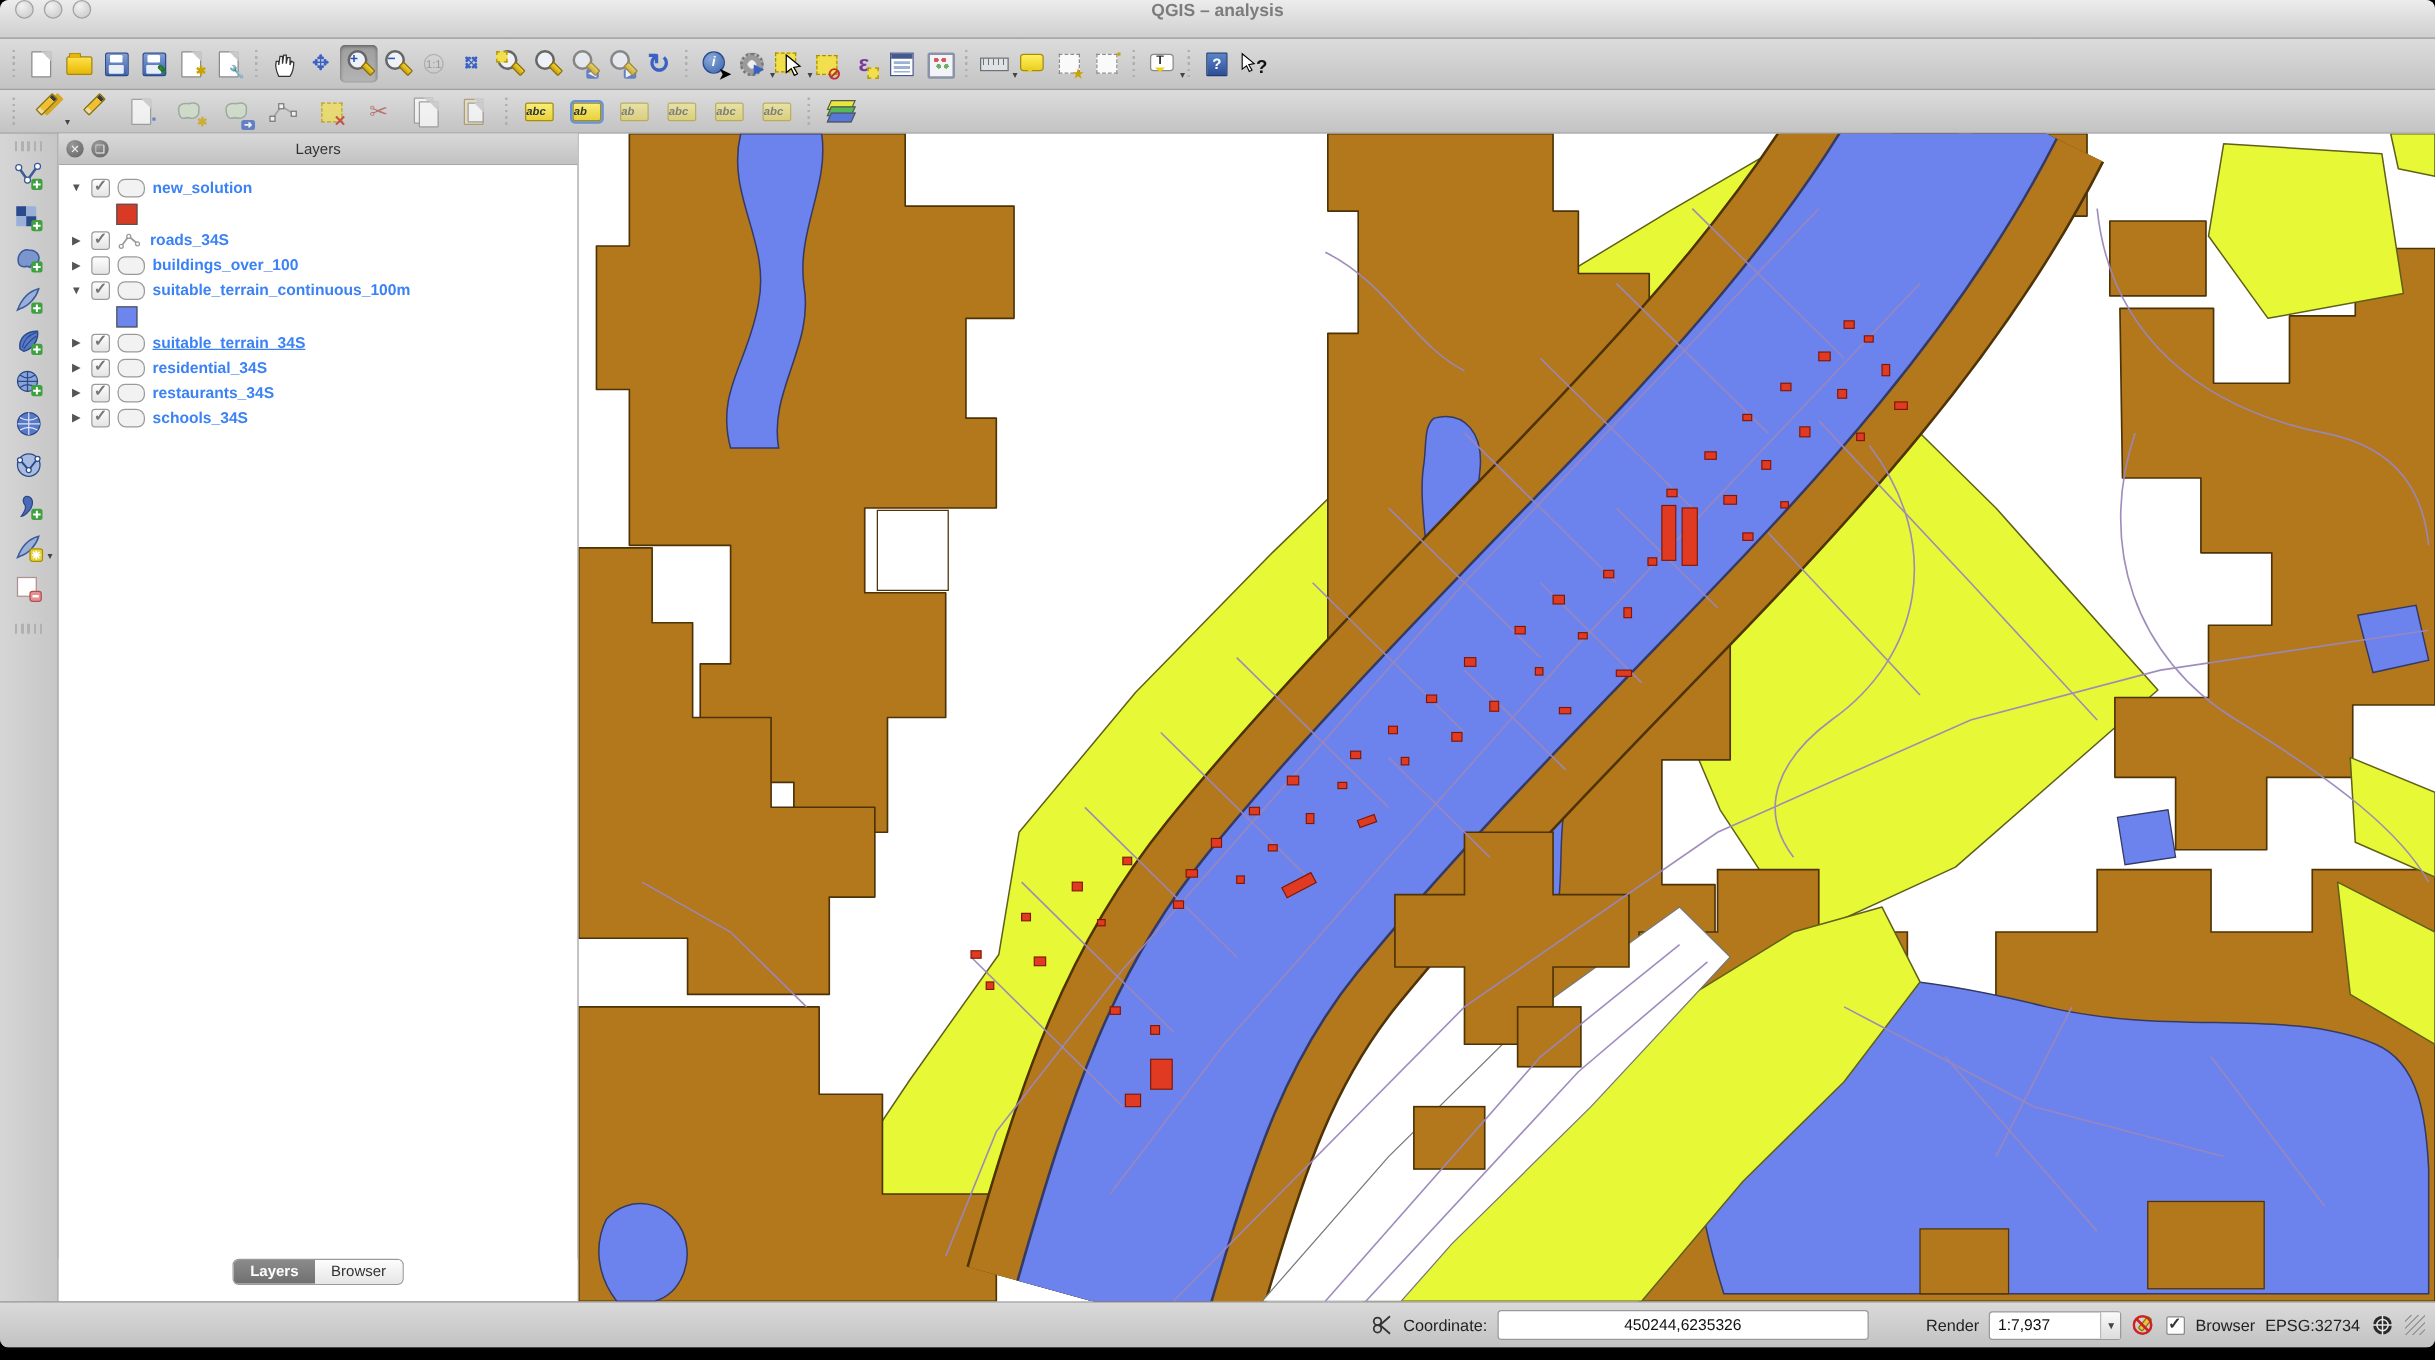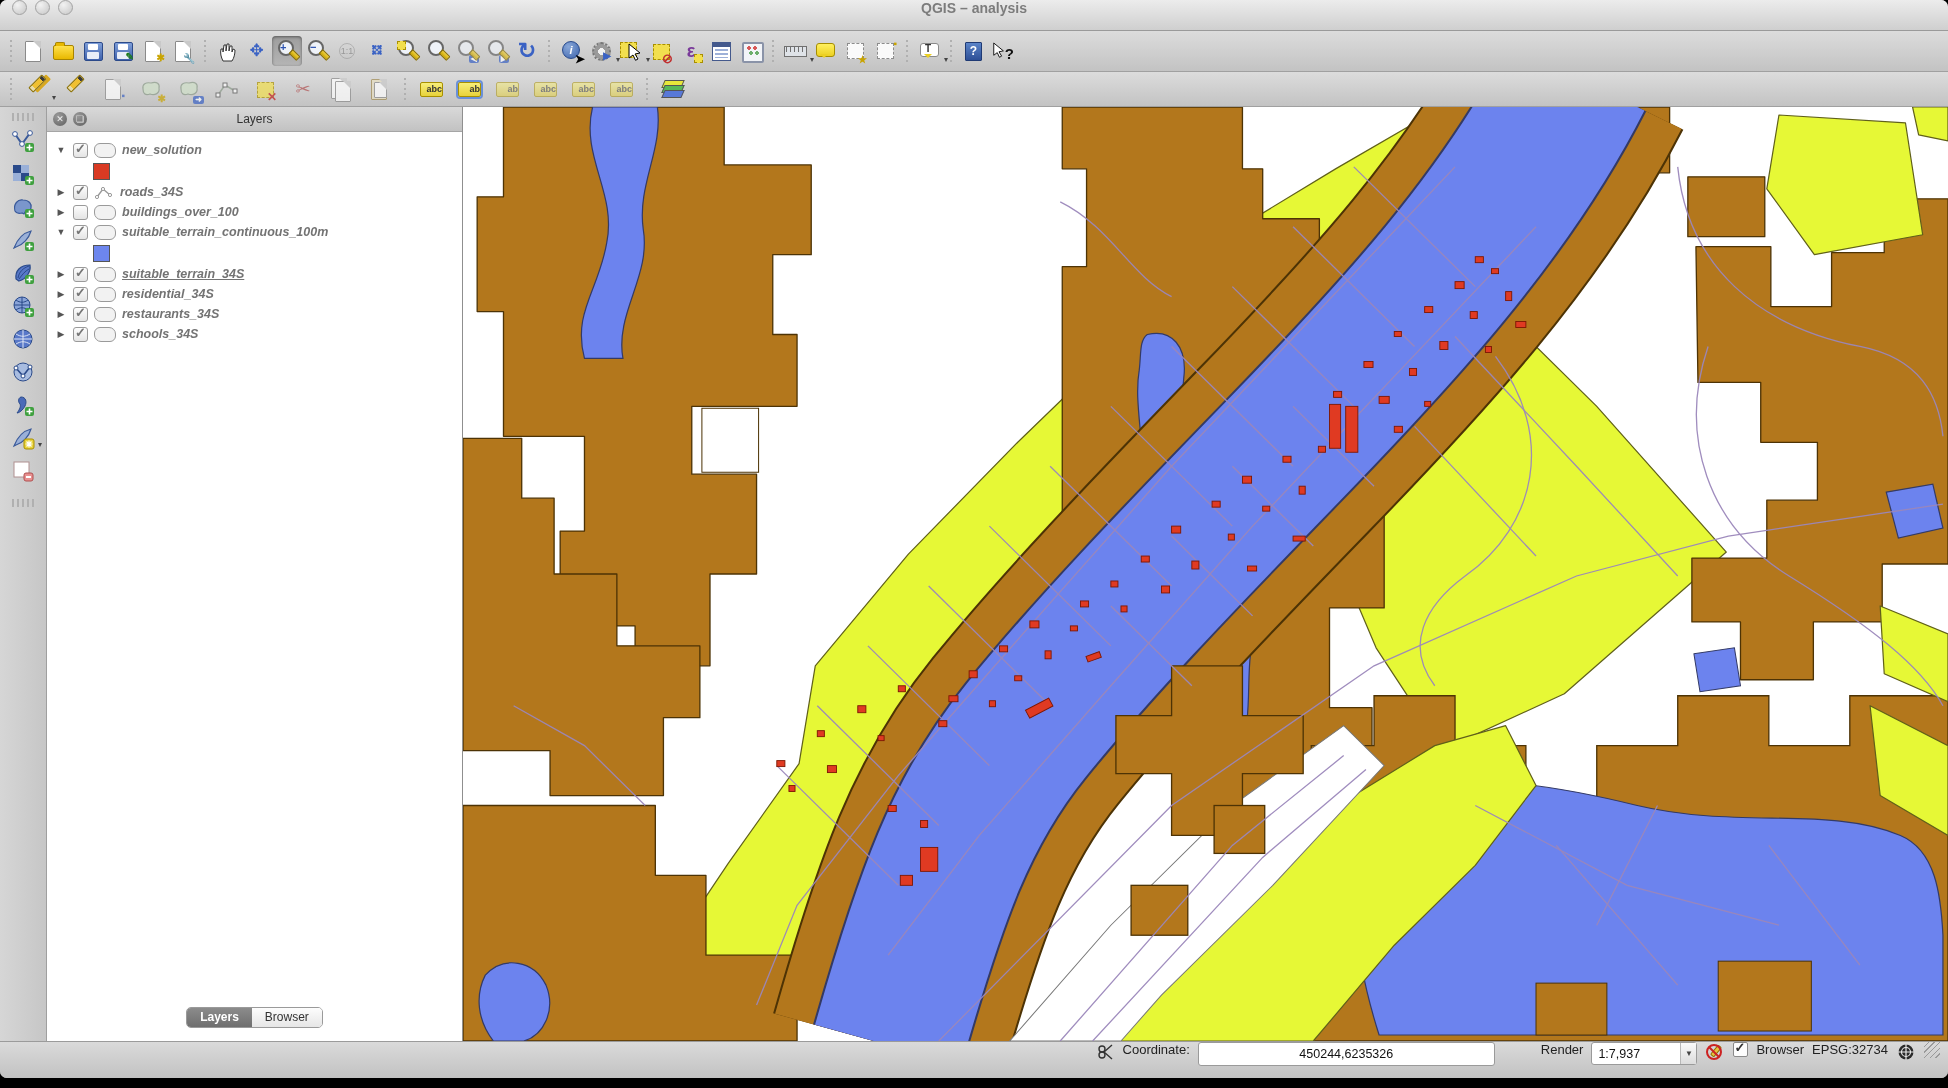--- a/index.html
+++ b/index.html
@@ -63,21 +63,21 @@
           border:1px solid #a68e00;border-radius:3px;}
   .bubble::after{content:"";position:absolute;left:3px;bottom:-6px;border:4px solid transparent;border-top-color:#ecd022;}
   .bmk{position:absolute;left:4px;top:4px;width:15px;height:14px;border:1px dashed #8c8c8c;background:#fafafa;}
   .bookic{position:absolute;left:4px;top:3px;width:15px;height:17px;background:linear-gradient(#5b84c8,#2d4f96);
           border:1px solid #1f3a74;border-radius:1px;color:#fff;font-size:12px;font-weight:bold;text-align:center;line-height:17px;}
   .pencil{position:absolute;left:3px;top:3px;width:17px;height:5px;background:linear-gradient(90deg,#e8dca8 0 3px,#f0c030 3px 14px,#3a3a3a 14px);
           border:1px solid #8c7000;border-radius:1px;transform:rotate(-45deg);transform-origin:50% 50%;}
   .pencil2{box-shadow:3px 3px 0 #d8a820;}
   .abctag{position:absolute;left:1px;top:5px;width:21px;height:13px;background:linear-gradient(#f7ee7a,#e8d23a);
           border:1px solid #a89000;border-radius:2px;font-size:9px;font-weight:bold;color:#333;
-          text-align:right;line-height:13px;}
+          text-align:left;line-height:13px;font-style:italic;}
   .framed{outline:2px solid #6a90d8;}
   .gearc{position:absolute;left:3px;top:3px;width:15px;height:15px;border-radius:50%;
          background:radial-gradient(circle,#f0f0f0 30%,#9a9a9a 32% 70%,#c8c8c8 72%);
          border:2px dotted #777;}
   .infoc{position:absolute;left:3px;top:2px;width:16px;height:16px;border-radius:50%;
          background:radial-gradient(circle at 35% 30%,#8aa8d8,#3c64ae);border:1px solid #27498c;
          color:#fff;font-size:11px;font-weight:bold;font-style:italic;text-align:center;line-height:16px;}
   .crossarrows{position:absolute;left:2px;top:2px;width:19px;height:19px;color:#3a62c4;font-size:17px;line-height:19px;text-align:center;}
   .txt{position:absolute;inset:0;display:flex;align-items:center;justify-content:center;font-size:15px;color:#555;}
   .swatch{width:15px;height:15px;border:1px solid #555;}
@@ -99,33 +99,33 @@
         color:#eee;font-size:9px;display:flex;align-items:center;justify-content:center;margin-left:6px;}
   .ptitle{position:absolute;left:0;right:0;text-align:center;font-size:12px;color:#333;}
   .ltree{flex:1 1 auto;padding-top:8px;overflow:hidden;}
   .lrow{display:flex;align-items:center;height:20px;padding-left:8px;gap:6px;}
   .tri{width:12px;font-size:9px;color:#555;text-align:center;}
   .cb{width:13px;height:13px;border:1px solid #9a9a9a;border-radius:3px;background:linear-gradient(#fdfdfd,#e4e4e4);
       position:relative;flex:0 0 auto;}
   .cb.on::after{content:"✓";position:absolute;left:1px;top:-3px;font-size:13px;color:#777;font-weight:bold;}
   .lyric{width:20px;height:13px;border:1px solid #9a9a9a;border-radius:6px 7px 6px 7px;background:#f2f2f2;flex:0 0 auto;}
   .lyric.line{border:none;border-radius:0;background:transparent;position:relative;}
-  .lname{font-size:12.5px;font-weight:bold;color:#737373;font-style:italic;}
+  .lname{font-size:12.5px;font-weight:bold;color:#3b82f6;}
   .lname.u{text-decoration:underline;}
   .swrow{height:22px;display:flex;align-items:center;padding-left:46px;}
   .ptabs{flex:0 0 auto;height:34px;display:flex;align-items:flex-start;justify-content:center;background:#fff;}
   .tabgrp{display:flex;border:1px solid #9a9a9a;border-radius:5px;overflow:hidden;height:19px;}
   .tab{padding:0 13px;font-size:12px;line-height:19px;background:linear-gradient(#fdfdfd,#e6e6e6);color:#333;}
   .tab.sel{background:linear-gradient(#8b8b8b,#6f6f6f);color:#fff;font-weight:bold;}
   
   .map{flex:1 1 auto;position:relative;background:#fff;min-width:0;}
   .map svg{position:absolute;inset:0;width:100%;height:100%;}
   
   .status{height:36px;background:linear-gradient(#dadada,#c2c2c2);border-top:1px solid #9b9b9b;
-          display:flex;gap:8px;padding:0 8px;flex:0 0 auto;font-size:13px;color:#222;}
+          display:flex;align-items:center;gap:8px;padding:0 8px;flex:0 0 auto;font-size:13px;color:#222;}
   .spacer{flex:1 1 auto;}
   .sinput{width:295px;height:22px;background:#fff;border:1px solid #9a9a9a;border-radius:3px;
           text-align:center;font-size:12.5px;line-height:22px;color:#111;}
   .scombo{width:104px;height:21px;background:#fff;border:1px solid #9a9a9a;border-radius:3px;display:flex;align-items:center;}
   .scombo .val{flex:1;padding-left:6px;font-size:12.5px;color:#111;}
   .scombo .arr{width:15px;height:100%;background:linear-gradient(#fafafa,#dcdcdc);border-left:1px solid #b8b8b8;
                font-size:8px;display:flex;align-items:center;justify-content:center;color:#444;}
   .scb{width:13px;height:13px;border:1px solid #8a8a8a;border-radius:2px;background:#fdfdfd;position:relative;}
   .scb.on::after{content:"✓";position:absolute;left:0;top:-3px;font-size:13px;color:#333;font-weight:bold;}
   .sicon{width:20px;height:20px;position:relative;display:flex;align-items:center;justify-content:center;}

